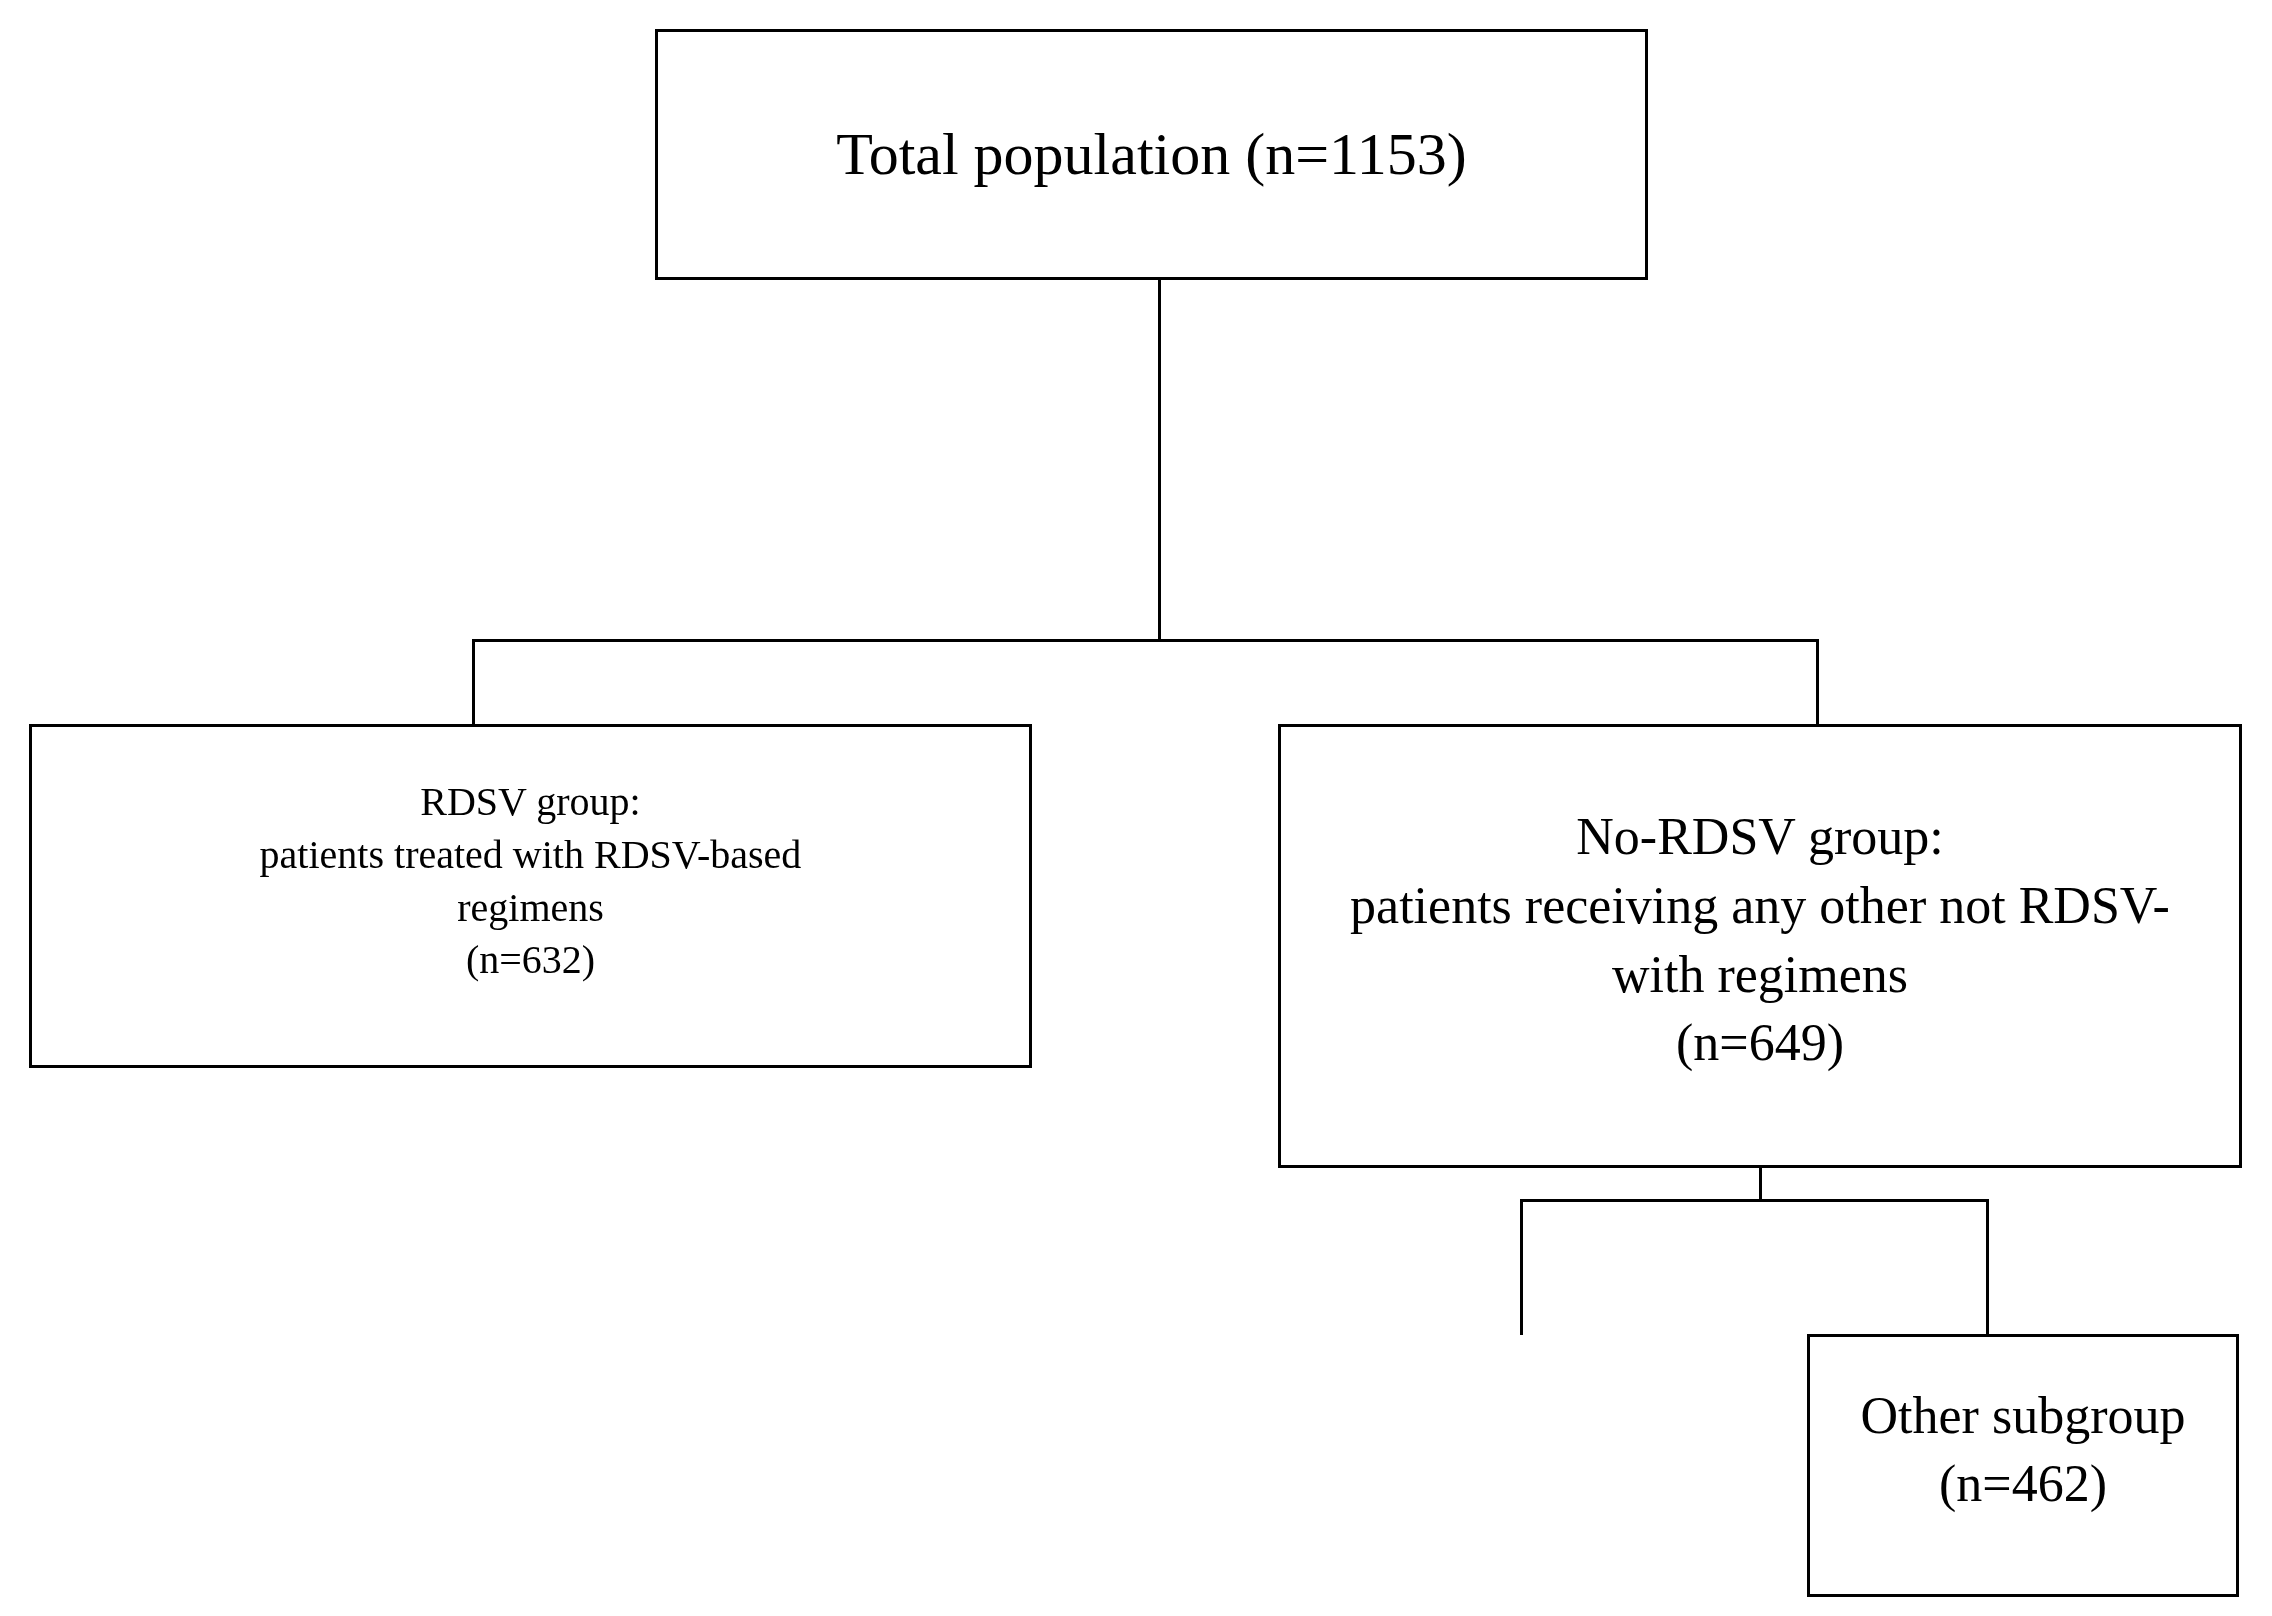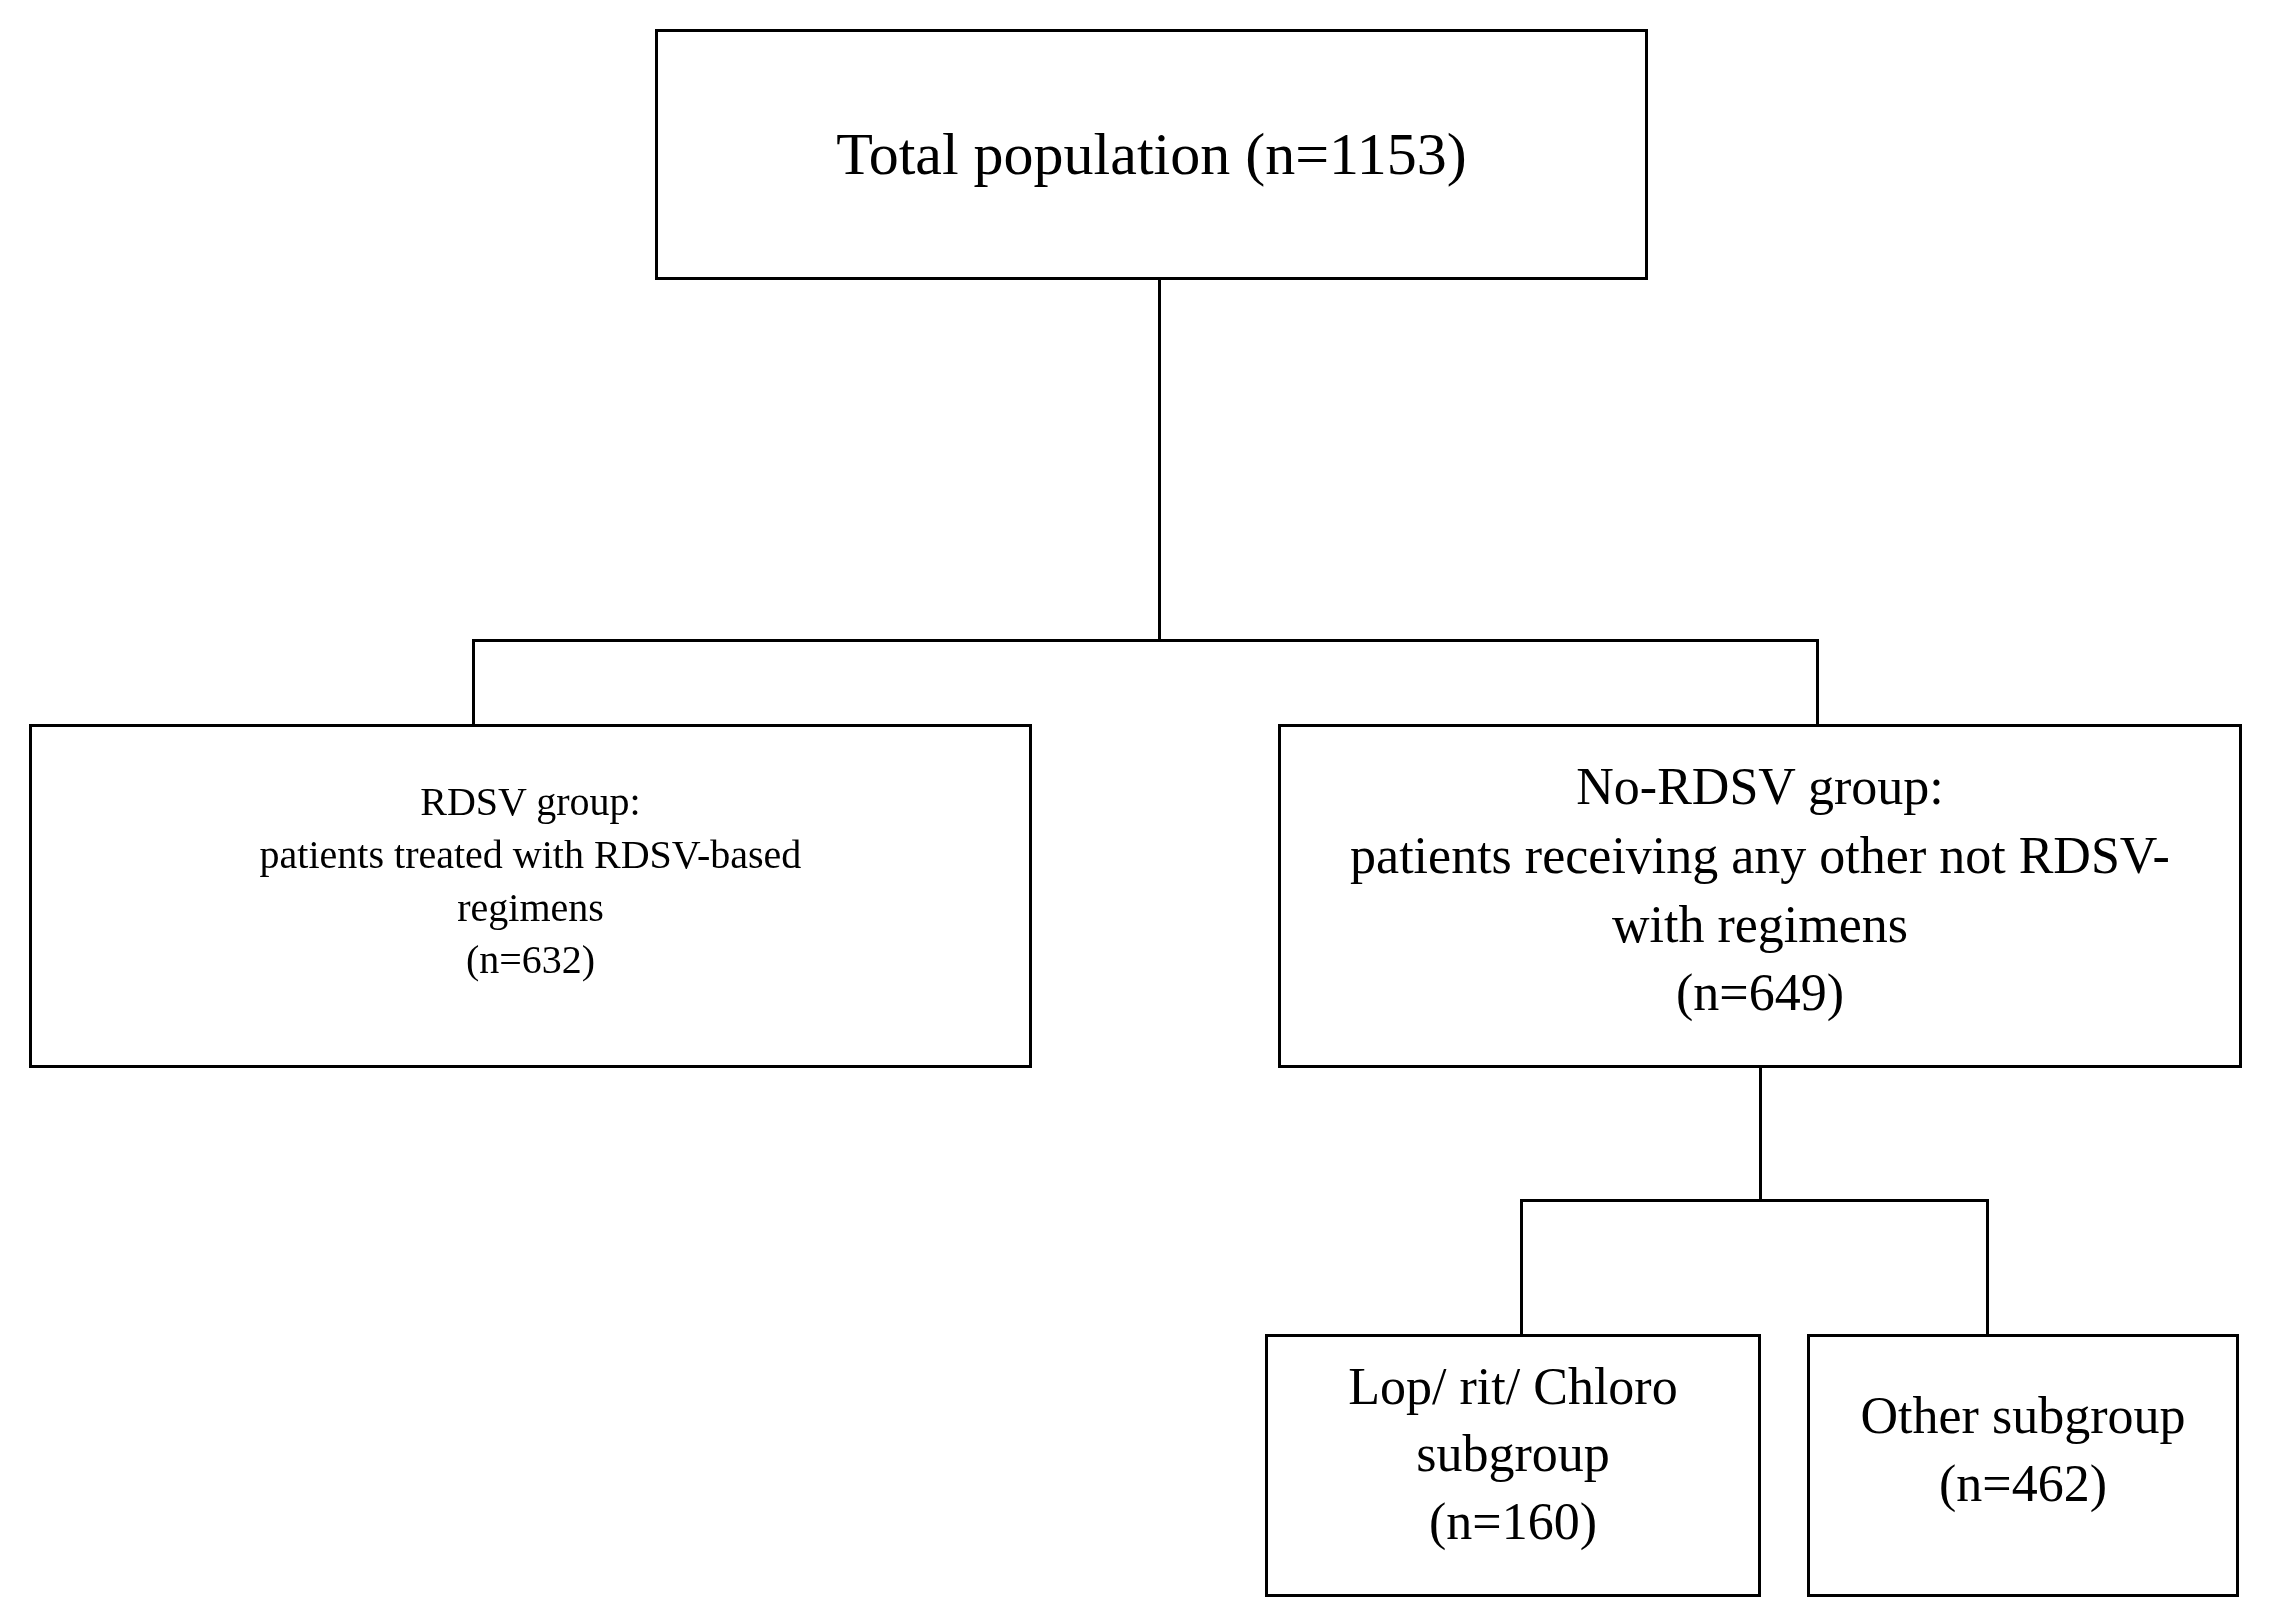--- a/index.html
+++ b/index.html
@@ -21,21 +21,21 @@
     flex-direction: column;
     justify-content: center;
     align-items: flex-end;
     text-align: center;
   }
   .node .nline { width: 100%; }
   .connector { position: absolute; background: #000000; }
 
   #node-total   { left: 655px; top: 29px;   width: 993px; height: 251px; font-size: 60px; }
   #node-rdsv    { left: 29px;   top: 724px; width: 1003px; height: 344px; font-size: 40px; line-height: 1.32; padding-bottom: 29px; }
-  #node-nordsv  { left: 1278px; top: 724px; width: 964px; height: 344px; font-size: 52px; line-height: 1.32; padding-bottom: 11px; }
+  #node-nordsv  { left: 1278px; top: 724px; width: 964px; height: 444px; font-size: 52px; line-height: 1.32; padding-bottom: 11px; }
   #node-lop     { left: 1265px; top: 1334px; width: 496px;  height: 263px; font-size: 52px; line-height: 1.30; padding-bottom: 23px; }
   #node-other   { left: 1807px; top: 1334px; width: 432px;  height: 263px; font-size: 52px; line-height: 1.30; padding-bottom: 32px; }
 
   #conn-total-stem        { left: 1158px; top: 280px;  width: 2.6px;    height: 361px; }
   #conn-branch-horizontal { left: 472px;  top: 639px;  width: 1347px; height: 2.6px;  }
   #conn-branch-left-stub  { left: 472px;  top: 639px;  width: 2.6px;    height: 86px; }
   #conn-branch-right-stub { left: 1816px; top: 639px;  width: 2.6px;    height: 86px; }
   #conn-nordsv-stem       { left: 1759px; top: 1068px; width: 2.6px;    height: 134px; }
   #conn-sub-horizontal    { left: 1520px; top: 1199px; width: 468px;  height: 2.6px;  }
   #conn-sub-left-stub     { left: 1520px; top: 1199px; width: 2.6px;    height: 136px; }
@@ -66,25 +66,20 @@
     <div class="nline">(n=632)</div>
   </div>
 
   <div class="node" id="node-nordsv">
     <div class="nline">No-RDSV group:</div>
     <div class="nline">patients receiving any other not RDSV-</div>
     <div class="nline">with regimens</div>
     <div class="nline">(n=649)</div>
   </div>
 
-  <div class="node" id="node-lop">
-    <div class="nline">Lop/ rit/ Chloro</div>
-    <div class="nline">subgroup</div>
-    <div class="nline">(n=160)</div>
-  </div>
 
   <div class="node" id="node-other">
     <div class="nline">Other subgroup</div>
     <div class="nline">(n=462)</div>
   </div>
 
 </div>
 
 
 </body></html>

